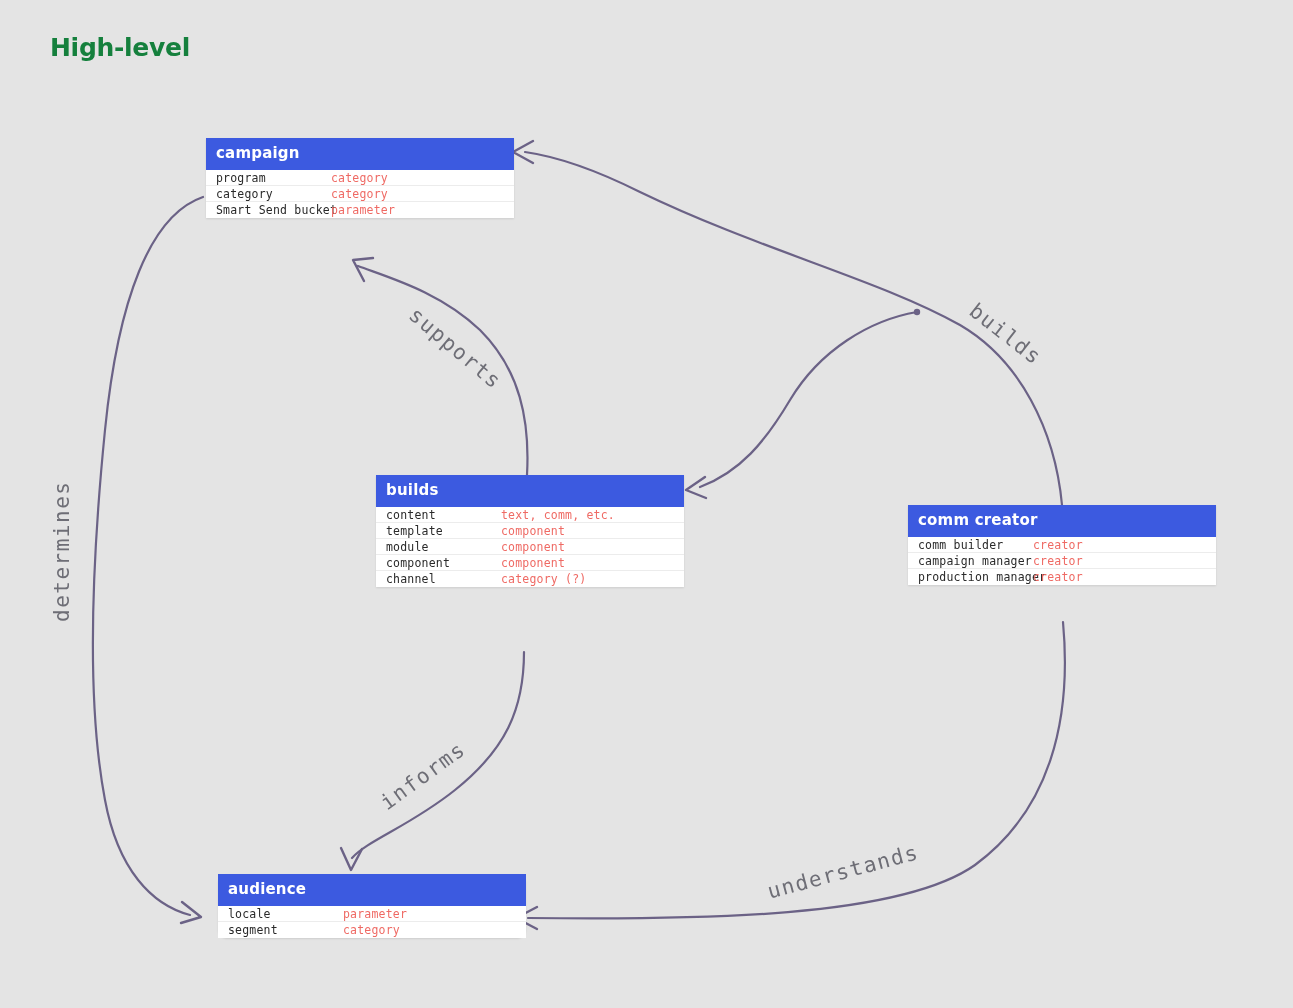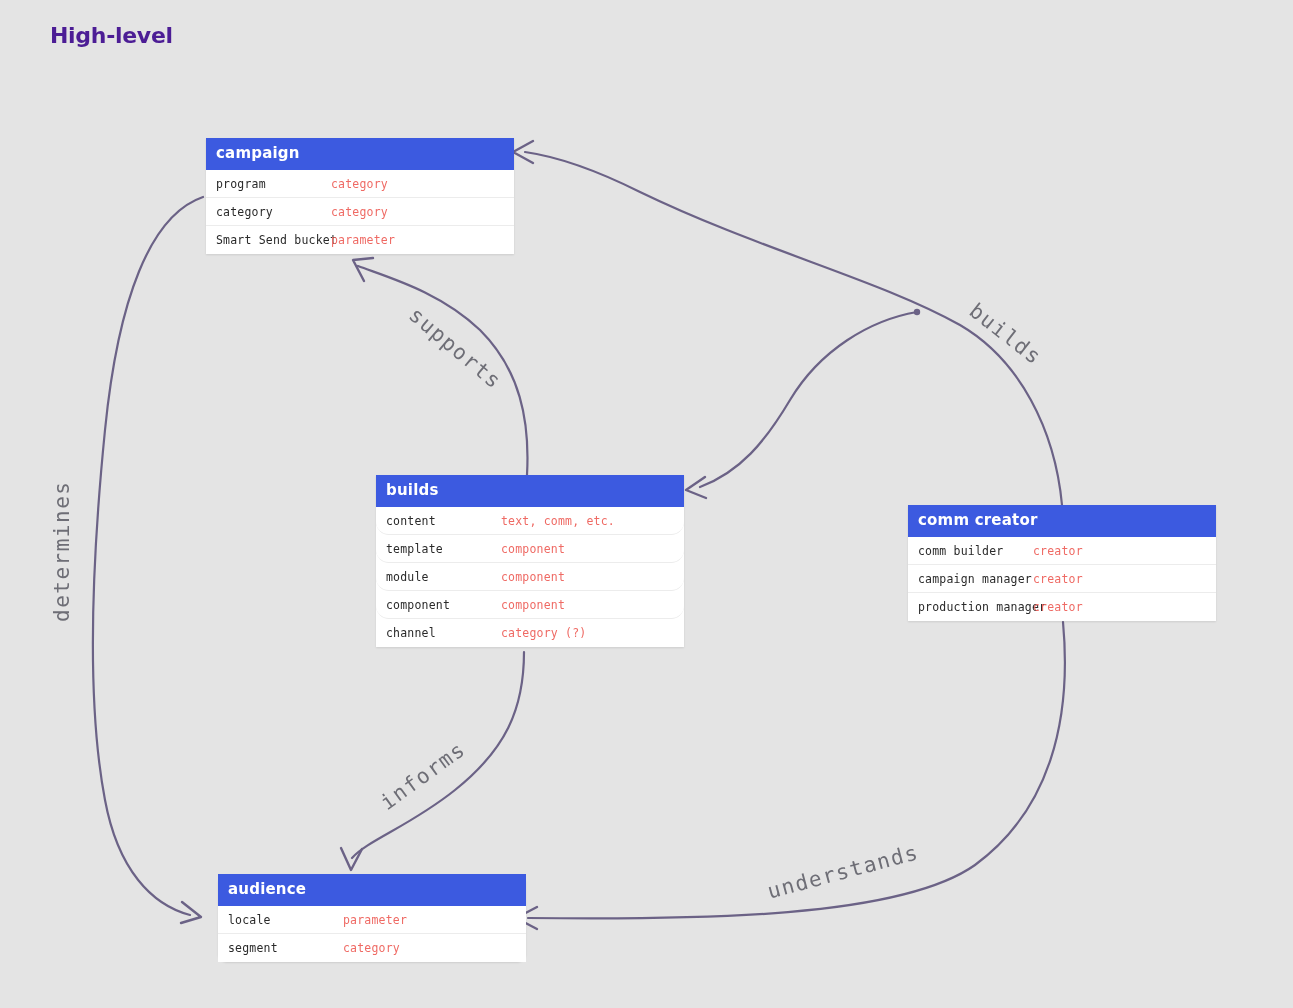--- a/index.html
+++ b/index.html
@@ -15,26 +15,26 @@
     position: relative;
   }
   #canvas {
     position: relative;
     width: 1293px;
     height: 1008px;
   }
   .page-title {
     position: absolute;
     left: 50px;
-    top: 23px;
+    top: 33px;
     font-family: "DejaVu Sans", sans-serif;
-    font-size: 22px;
+    font-size: 25px;
     font-weight: bold;
     letter-spacing: -0.3px;
-    color: #4c1d95;
+    color: #15803d;
   }
   svg.edges {
     position: absolute;
     left: 0;
     top: 0;
     width: 1293px;
     height: 1008px;
     pointer-events: none;
   }
   .edge-path {
@@ -78,21 +78,21 @@
     height: 15px;
     line-height: 15px;
     box-sizing: content-box;
   }
   .entity-rows {
     display: block;
   }
   .entity-row {
     display: flex;
     align-items: center;
-    height: 28px;
+    height: 16px;
     border-bottom: 1px solid #ececec;
     background: #ffffff;
     padding-left: 10px;
     box-sizing: border-box;
   }
   .entity-row:last-child {
     border-bottom: none;
   }
   .row-key {
     font-family: "DejaVu Sans Mono", monospace;
@@ -107,21 +107,21 @@
     color: #ef6a64;
     letter-spacing: 0.2px;
     white-space: nowrap;
   }
   
   #entity-campaign { left: 206px; top: 138px; width: 308px; }
   #entity-campaign .row-val { margin-left: 0; position: absolute; left: 328px; }
   #entity-campaign .entity-row { position: relative; }
 
   #entity-message { left: 376px; top: 475px; width: 308px; }
-  #entity-message .entity-row { position: relative; border-radius: 13px; }
+  #entity-message .entity-row { position: relative; }
   #entity-message .row-val { position: absolute; left: 125px; }
 
   #entity-commcreator { left: 908px; top: 505px; width: 308px; }
   #entity-commcreator .entity-row { position: relative; }
   #entity-commcreator .row-val { position: absolute; left: 125px; }
 
   #entity-audience { left: 218px; top: 874px; width: 308px; border-radius: 9px; }
   #entity-audience .entity-row { position: relative; }
   #entity-audience .row-val { position: absolute; left: 125px; }
 

